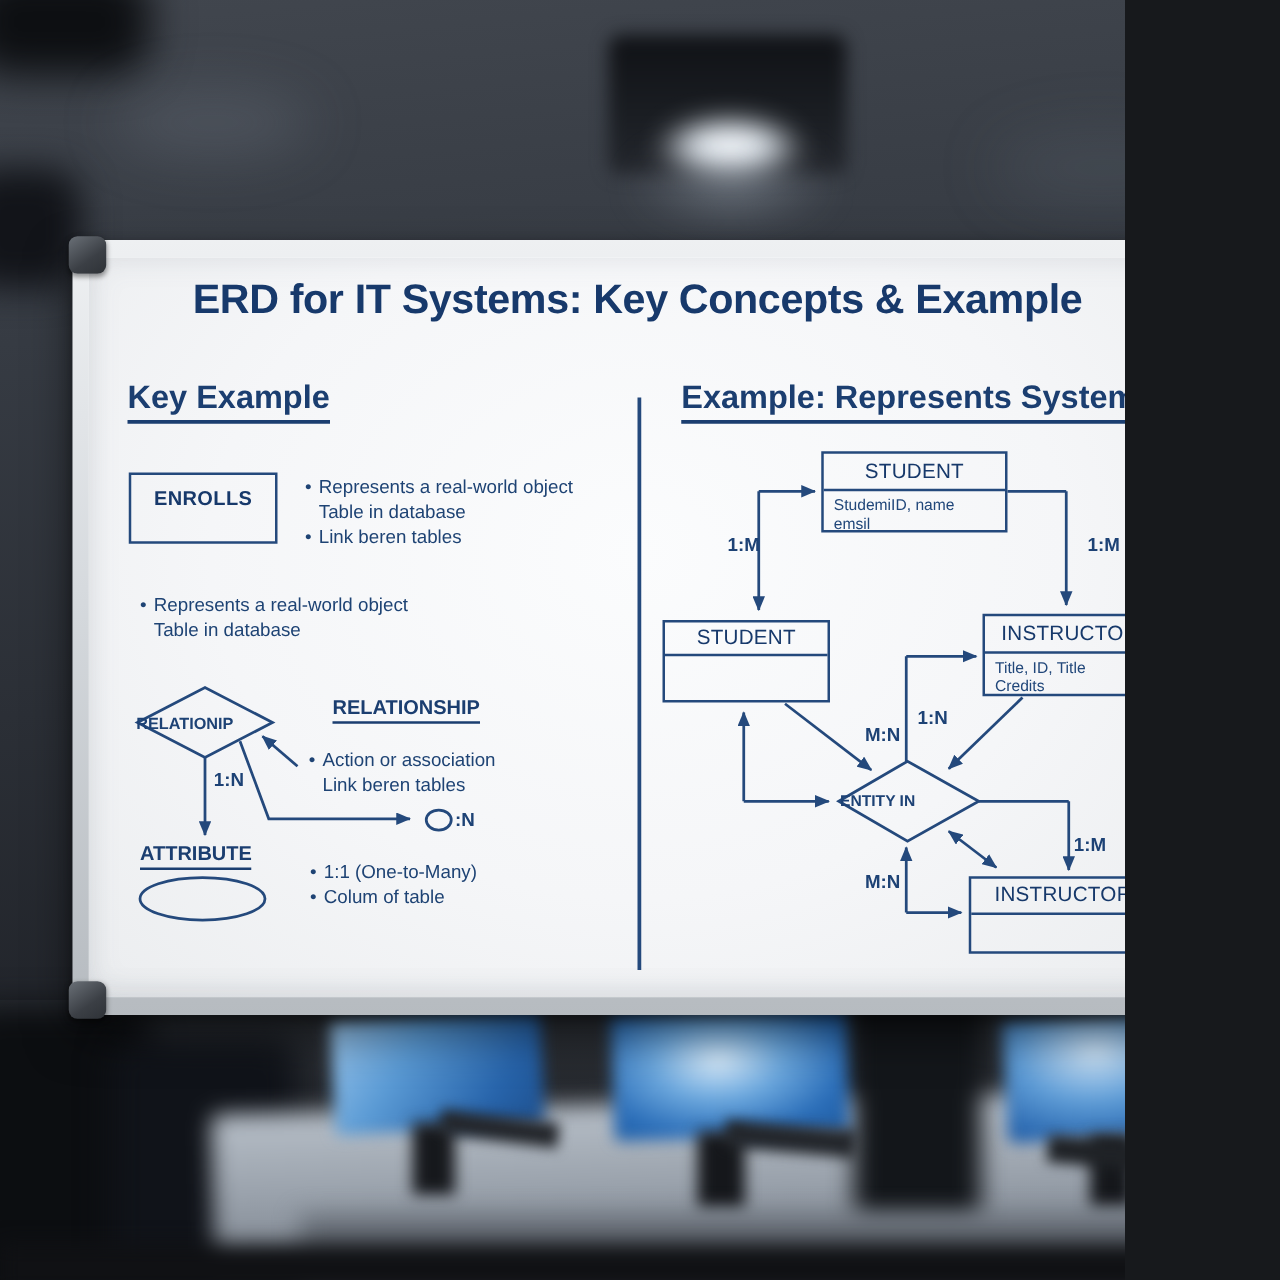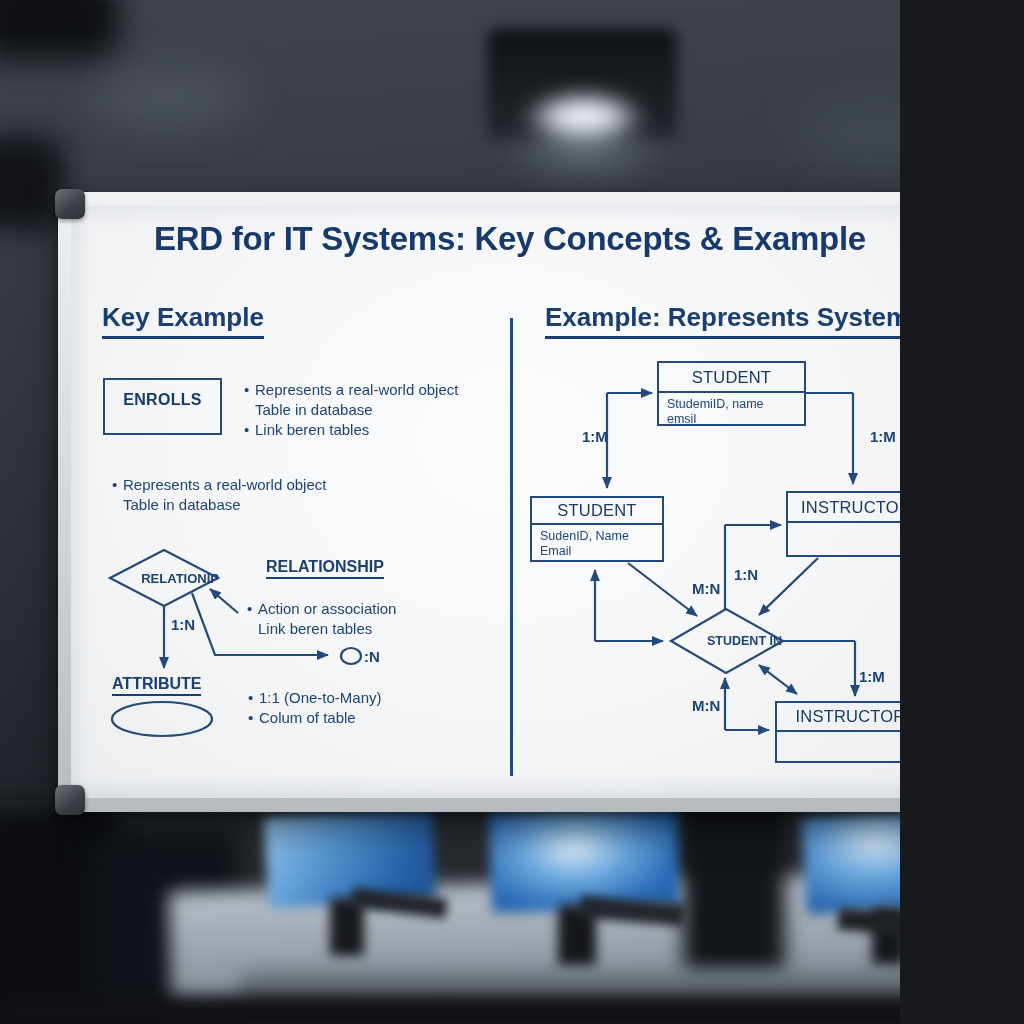--- a/index.html
+++ b/index.html
@@ -74,21 +74,21 @@
   .col-h span { display:inline-block; border-bottom:3px solid #1b3e70; padding-bottom:3px; }
 
   .vdivider { position:absolute; left:452px; top:126px; width:2.5px; height:458px; background:#24497c; }
 
   .overlay { position:absolute; inset:0; }
 
   .brow { display:flex; line-height:20px; font-size:15px; color:#1e4374; }
   .bdot { width:11px; flex:0 0 11px; text-align:left; }
   .btxt { white-space:nowrap; }
 
-  .shape-label { position:absolute; text-align:right; font-weight:bold; color:#1d4275; }
+  .shape-label { position:absolute; text-align:left; font-weight:bold; color:#1d4275; }
 
   .sub-h { position:absolute; font-size:16px; font-weight:bold; color:#1b3e70; }
   .sub-h span { display:inline-block; border-bottom:2px solid #1b3e70; padding-bottom:1px; }
 
   .mlabel { position:absolute; font-size:15px; font-weight:bold; color:#1d4275; white-space:nowrap; }
 
   .ebox { position:absolute; border:2.2px solid #24497c; }
   .ebox-t { display:flex; align-items:center; justify-content:center;
     font-weight:normal; font-size:16.5px; color:#17396b; border-bottom:2.2px solid #24497c; letter-spacing:.2px; }
   .ebox-a { padding:4px 6px 0 8px; font-size:12.5px; line-height:15px; color:#21477a; }
@@ -251,35 +251,35 @@
       <div class="ebox" style="left:599px; top:169px; width:149px; height:65px;">
         <div class="ebox-t" style="height:30px;">STUDENT</div>
         <div class="ebox-a">
           <div>StudemiID, name</div>
           <div>emsil</div>
         </div>
       </div>
 
       <div class="ebox" style="left:472px; top:304px; width:134px; height:66px;">
         <div class="ebox-t" style="height:27px;">STUDENT</div>
-        <div class="ebox-a">
-          <div>SudenID, Name</div>
-          <div>Email</div>
-        </div>
       </div>
 
       <div class="ebox" style="left:728px; top:299px; width:140px; height:66px;">
         <div class="ebox-t" style="height:30px;">INSTRUCTOR</div>
+        <div class="ebox-a">
+          <div>Title, ID, Title</div>
+          <div>Credits</div>
+        </div>
       </div>
 
       <div class="ebox" style="left:717px; top:509px; width:151px; height:62px;">
         <div class="ebox-t" style="height:29px;">INSTRUCTOR</div>
       </div>
 
-      <div class="shape-label" style="left:614px; top:442px; width:110px; font-size:12.5px;">STUDENT IN</div>
+      <div class="shape-label" style="left:614px; top:442px; width:110px; font-size:12.5px;">ENTITY IN</div>
 
       <div class="mlabel" style="left:524px; top:236px;">1:M</div>
       <div class="mlabel" style="left:812px; top:236px;">1:M</div>
       <div class="mlabel" style="left:676px; top:374px;">1:N</div>
       <div class="mlabel" style="left:634px; top:388px;">M:N</div>
       <div class="mlabel" style="left:801px; top:476px;">1:M</div>
       <div class="mlabel" style="left:634px; top:505px;">M:N</div>
 
     </div>
   </div>

